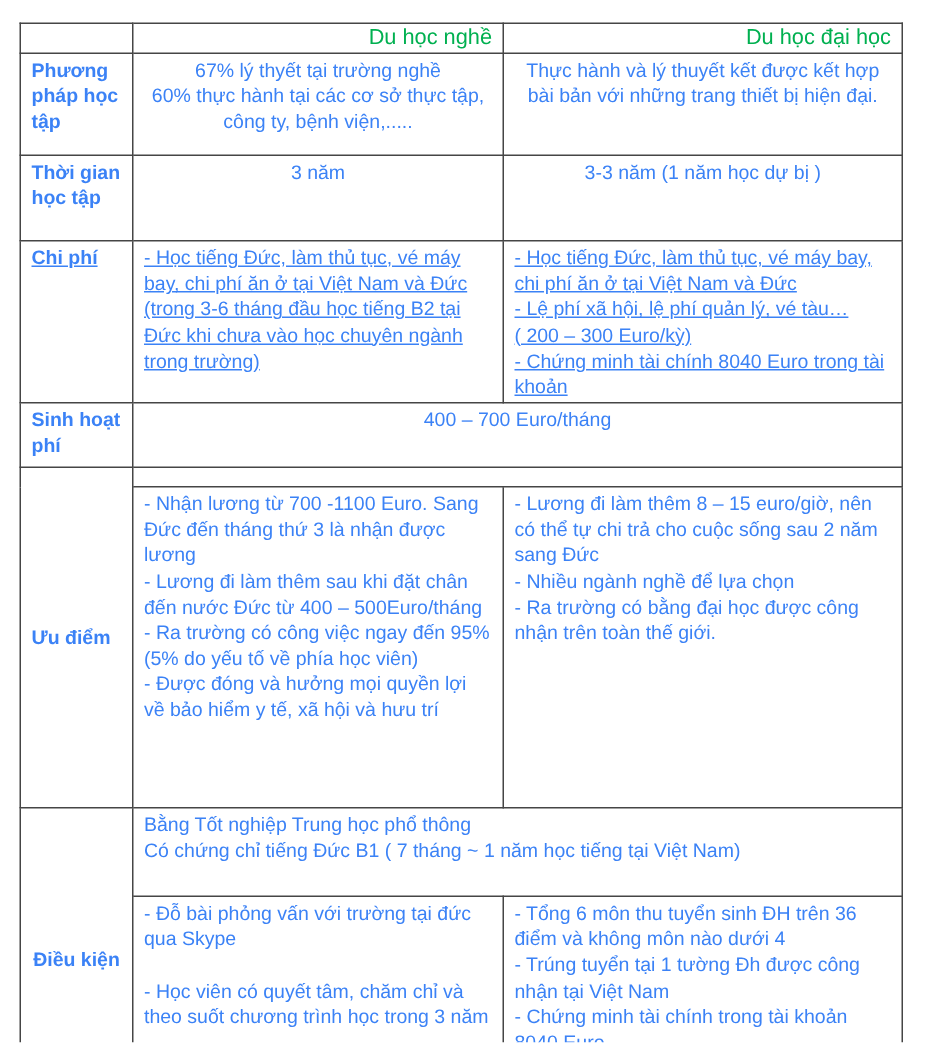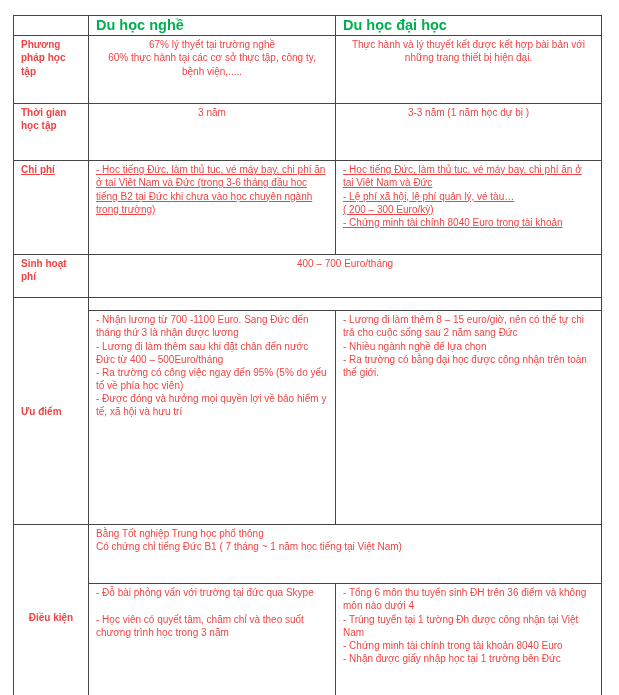--- a/index.html
+++ b/index.html
@@ -19,39 +19,39 @@
     position: absolute;
     left: 13px;
     top: 15px;
     width: 588px;
     border-collapse: collapse;
     table-layout: fixed;
   }
   table.compare td, table.compare th {
     border: 1px solid #454545;
     padding: 2px 7px 2px 7px;
-    font-size: 10px;
+    font-size: 13px;
     line-height: 1.32;
-    color: #ef4444;
+    color: #3b82f6;
     vertical-align: top;
     white-space: pre-line;
     overflow: hidden;
   }
   
   col.c1 { width: 75px; }
   col.c2 { width: 247px; }
   col.c3 { width: 266px; }
 
   
   tr.hdr td {
     height: 18px;
     padding-top: 0;
     padding-bottom: 0;
-    text-align: left;
-    font-weight: bold;
+    text-align: right;
+    font-weight: normal;
     font-size: 14.5px;
     color: var(--green);
     margin-left: 30px;
   }
 
   
   td.rowlabel {
     font-weight: bold;
     font-size: 14.5px;
     color: var(--green);

